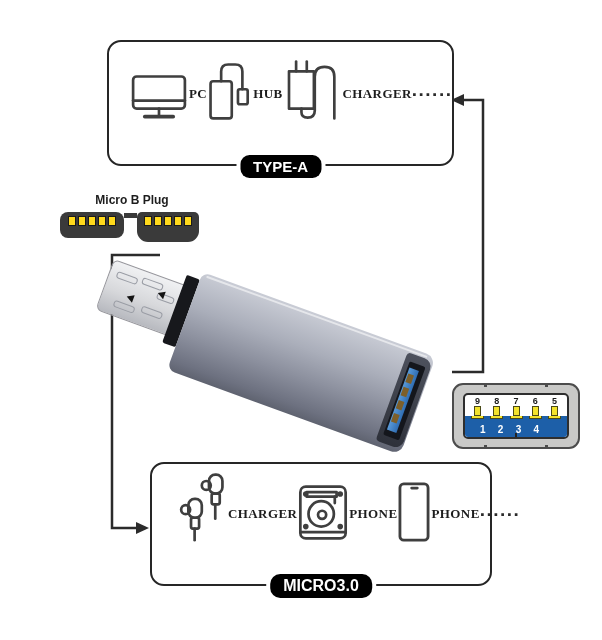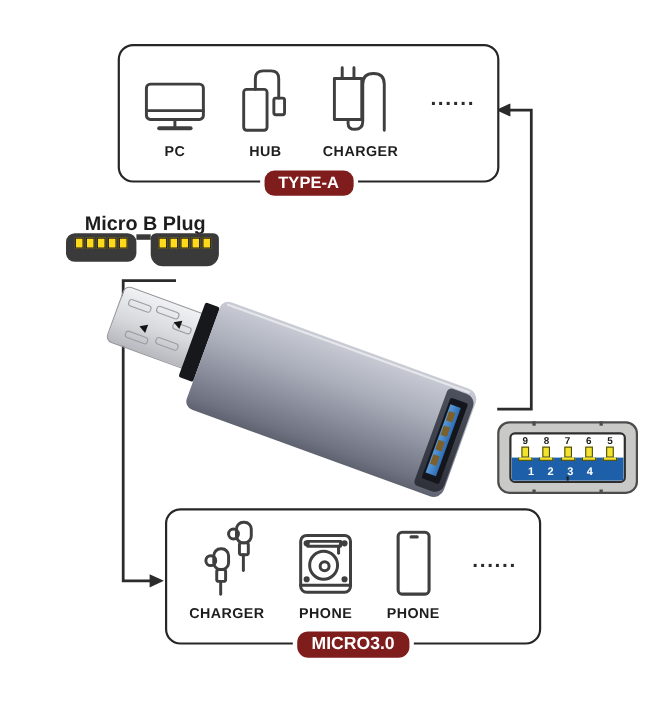--- a/index.html
+++ b/index.html
@@ -4,36 +4,36 @@
 <style>
   html,body{margin:0;padding:0;background:#fff;}
   .canvas{position:relative;width:602px;height:640px;background:#fff;overflow:hidden;
           font-family:"Liberation Sans",sans-serif;color:#1d1d1d;}
 
   
   .compat-box{position:absolute;border:2px solid #262626;border-radius:14px;background:#fff;z-index:2;}
   .box-typea{left:107px;top:40px;width:343px;height:122px;}
   .box-micro{left:150px;top:462px;width:338px;height:120px;}
   .box-items{display:flex;justify-content:space-between;align-items:flex-start;padding:16px 20px 0 20px;}
-  .device{display:flex;flex-direction:column;align-items:center;}
+  .device{display:flex;flex-direction:row;align-items:center;font-family:Liberation Serif, serif;}
   .icon-slot{height:64px;display:flex;align-items:flex-end;justify-content:center;}
   .dev-label{margin-top:8px;font-size:13px;font-weight:bold;letter-spacing:.4px;white-space:nowrap;}
   .dots{height:64px;display:flex;align-items:center;font-size:19px;font-weight:900;letter-spacing:1.5px;color:#2a2a2a;}
   .badge{position:absolute;left:50%;bottom:-14px;transform:translateX(-50%);
-         background:#7f1d1d;color:#fff;font-weight:bold;font-size:15px;
+         background:#000000;color:#fff;font-weight:bold;font-size:15px;
          padding:3px 13px;border-radius:9px;box-shadow:0 0 0 4px #fff;white-space:nowrap;}
   .badge-micro{font-size:16px;border-radius:10px;}
   .icon{stroke:#3f3f3f;fill:none;stroke-width:3;stroke-linejoin:round;stroke-linecap:round;}
 
   
   .arrows{position:absolute;left:0;top:0;z-index:1;}
 
   
   .plug-label{position:absolute;left:62px;top:193px;width:140px;text-align:center;
-              font-size:18px;font-weight:bold;z-index:4;}
+              font-size:12px;font-weight:bold;z-index:4;}
   .plug-pinout{position:absolute;left:60px;top:212px;display:flex;align-items:flex-start;z-index:4;}
   .plug-sec{position:relative;background:#3a3a3a;}
   .plug-sec-l{width:64px;height:26px;border-radius:8px;}
   .plug-bridge{width:13px;height:5px;background:#3a3a3a;margin-top:1px;}
   .plug-sec-r{width:62px;height:30px;border-radius:5px 5px 11px 11px;}
   .pinrow{position:absolute;top:4px;left:50%;transform:translateX(-50%);display:flex;gap:2px;}
   .ppin{width:8px;height:10px;background:#ffd91c;border:1px solid #1a1a1a;box-sizing:border-box;}
 
   
   .adapter{position:absolute;left:120px;top:242px;width:370px;height:150px;

